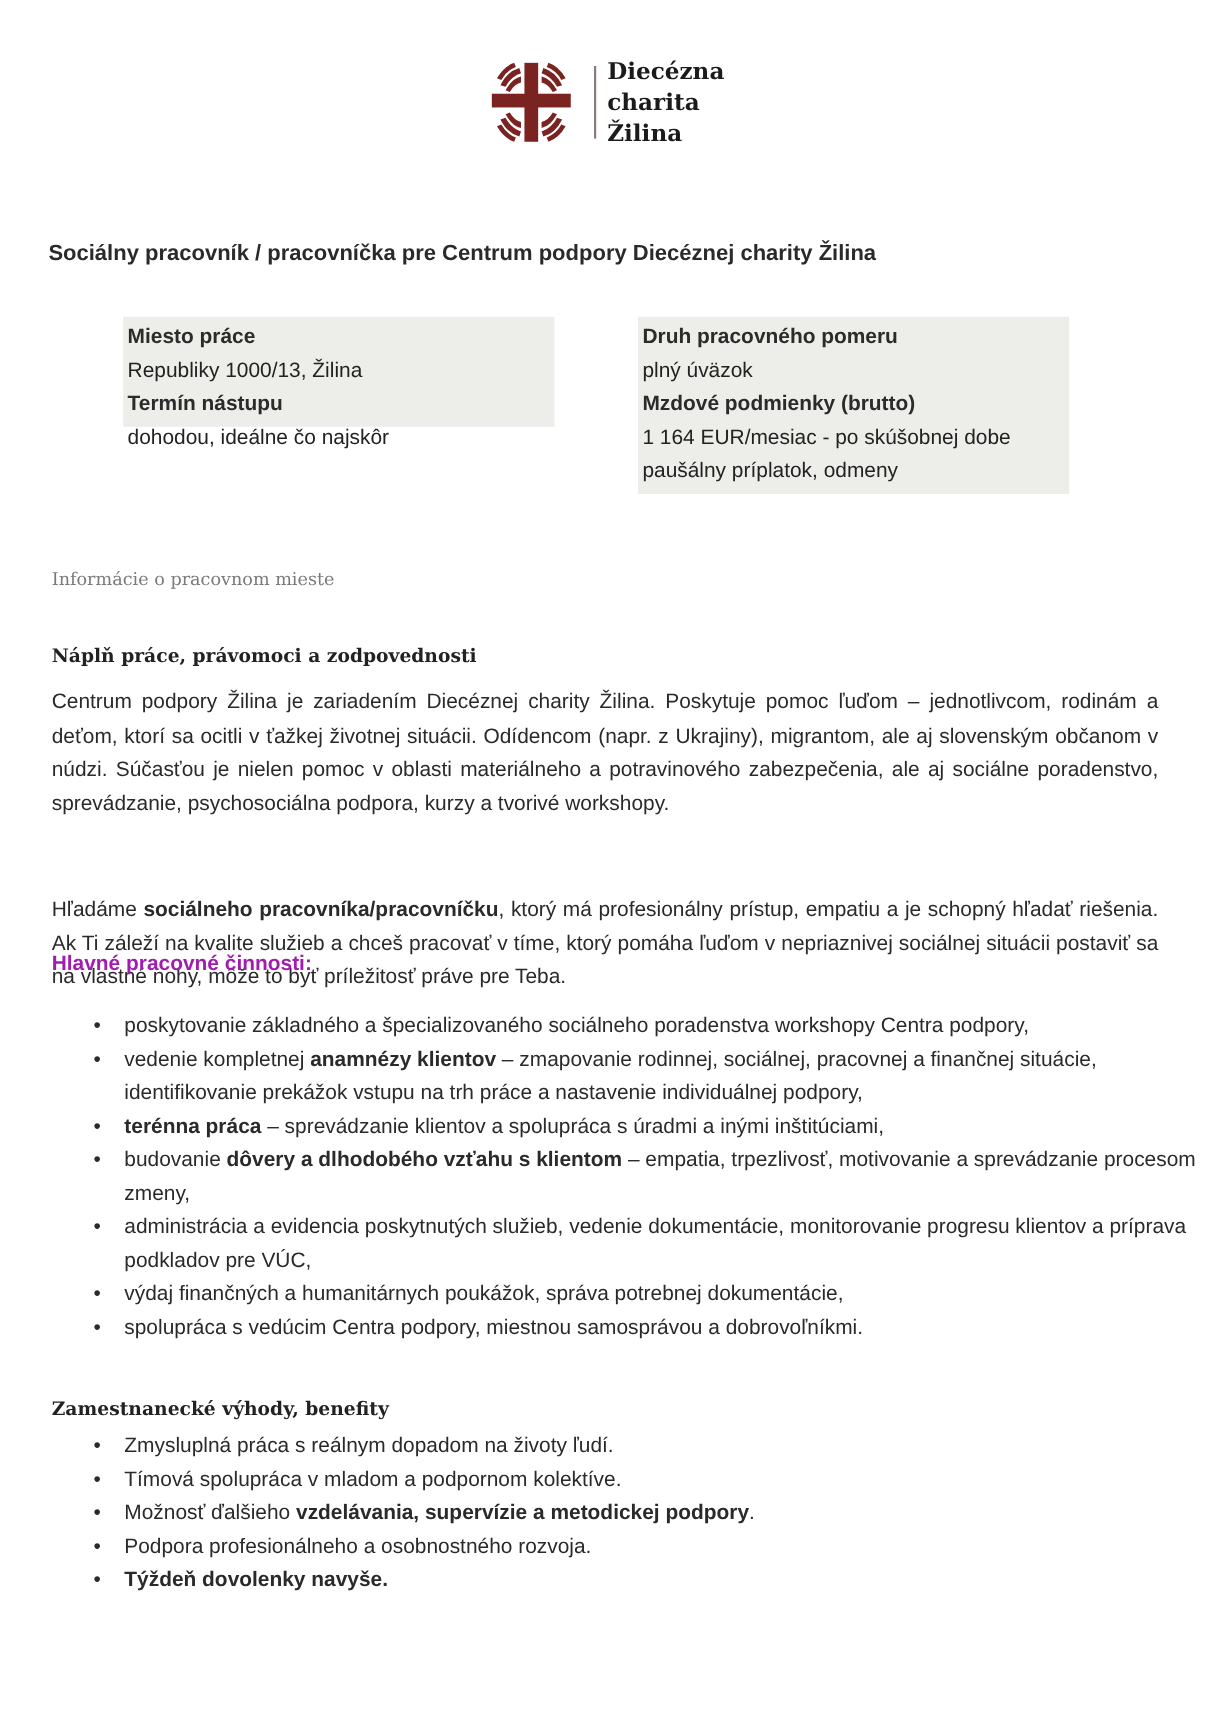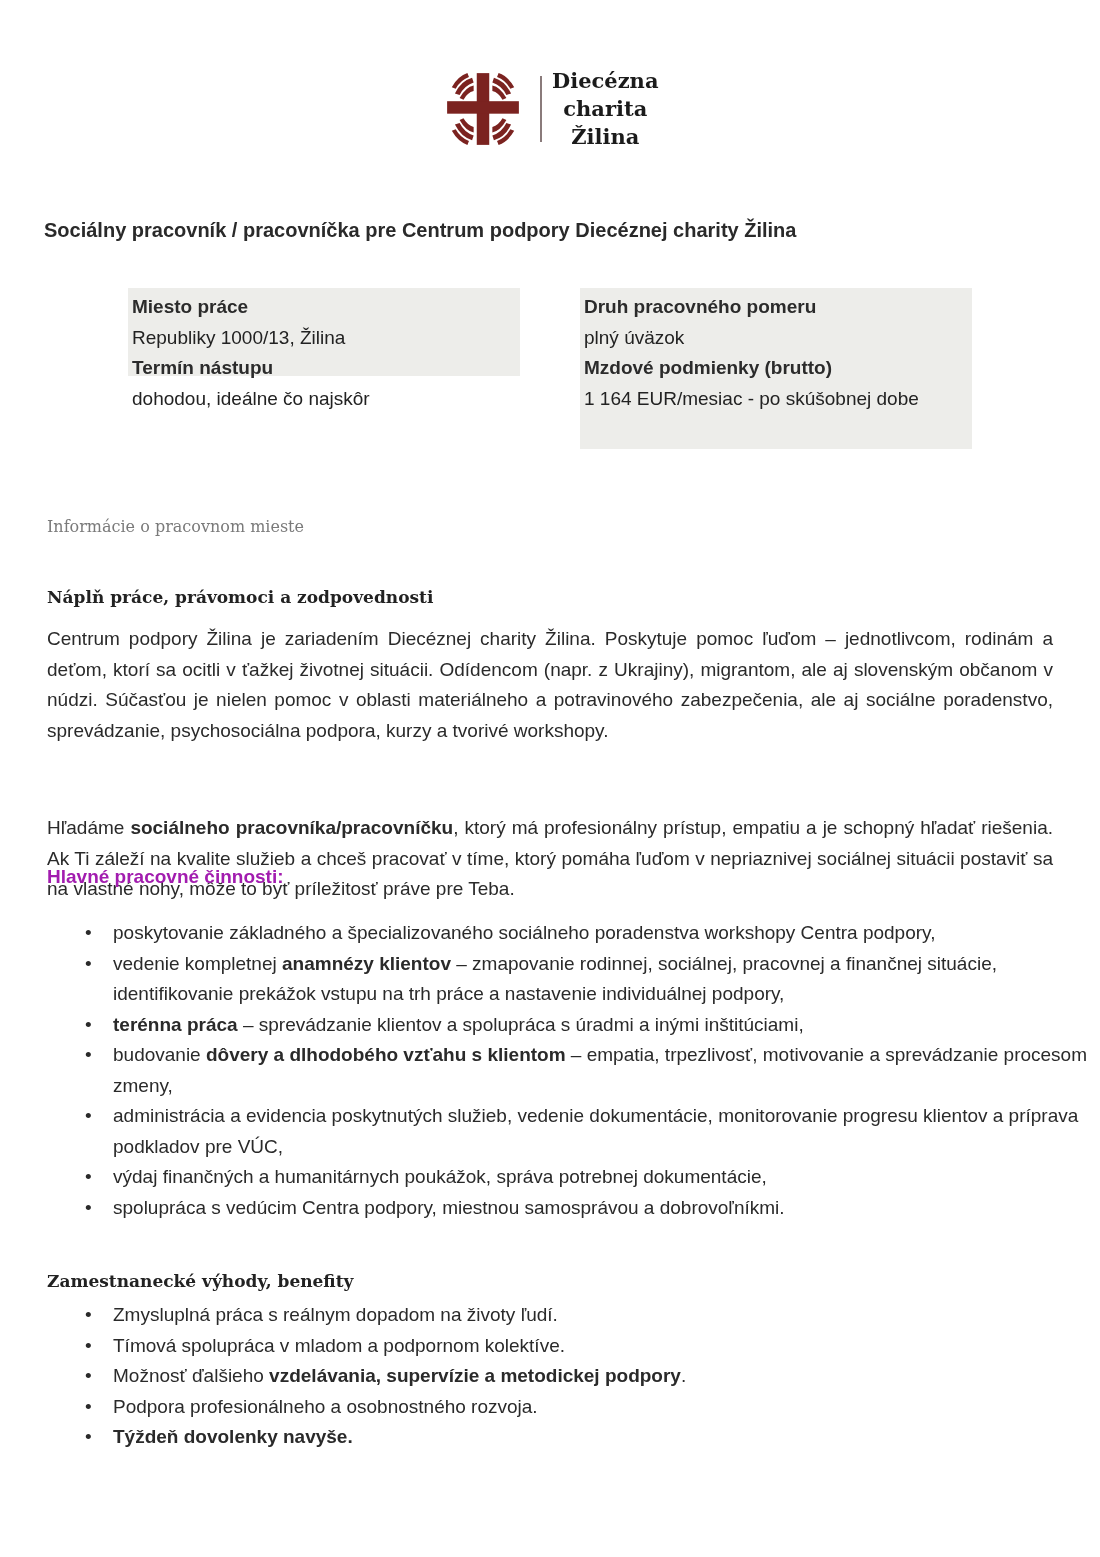--- a/index.html
+++ b/index.html
@@ -1,24 +1,24 @@
 <!DOCTYPE html>
 <html><head>
 <meta charset="utf-8">
 <style>
   html, body { margin: 0; padding: 0; background: #ffffff; }
   body { width: 1100px; height: 1557px; position: relative; color: #222; font-family: "Liberation Sans", sans-serif; }
-  .logo { position: absolute; left: 430px; top: 66px; width: 240px; height: 85px; display: flex; align-items: center; text-align: center; }
+  .logo { position: absolute; left: 430px; top: 50px; width: 240px; height: 85px; display: flex; align-items: center; }
   .logo svg { width: 78px; height: 78px; margin-left: 14px; }
   .logo .bar { width: 2px; height: 66px; background: #8a7b7b; margin-left: 18px; }
   .logo .name { margin-left: 10px; font-family: "DejaVu Serif", serif; font-weight: bold; font-size: 21px; line-height: 28px; color: #1b1b1b; }
   .title { position: absolute; left: 0; width: 1100px; top: 219px; font-weight: bold; font-size: 20px; color: #2a2a2a; padding-left: 44px; }
   .box { position: absolute; background: #ededea; font-size: 19px; line-height: 30.5px; padding: 4px 0 0 4px; box-sizing: border-box; }
   .box .lbl { font-weight: bold; color: #2b2b2b; }
-  .box-left { left: 128px; top: 288px; width: 392px; height: 88px; }
+  .box-left { left: 112px; top: 288px; width: 392px; height: 100px; }
   .box-right { left: 580px; top: 288px; width: 392px; height: 161px; }
   .section-label { position: absolute; left: 47px; top: 517px; font-family: "DejaVu Serif", serif; font-size: 16px; color: #7a7a7a; }
   .h-serif { position: absolute; left: 47px; font-family: "DejaVu Serif", serif; font-weight: bold; font-size: 17px; color: #222; margin-top: 23px; }
   .para { position: absolute; left: 47px; width: 1006px; font-size: 19px; line-height: 30.5px; color: #2a2a2a; text-align: justify; margin-top: 33px; }
   .h-sans { position: absolute; left: 47px; font-weight: bold; font-size: 19px; color: #a21caf; }
   ul.list { position: absolute; left: 47px; width: 1006px; margin: 0; padding: 0 0 0 66px; list-style: none; font-size: 19px; line-height: 30.5px; color: #2a2a2a; }
   ul.list li { position: relative; }
   ul.list li::before { content: "•"; position: absolute; left: -28px; top: 0; }
   b { font-weight: bold; }
 </style>
@@ -67,20 +67,21 @@
   <div>Republiky 1000/13, Žilina</div>
   <div class="lbl">Termín nástupu</div>
   <div>dohodou, ideálne čo najskôr</div>
 </div>
 
 <div class="box box-right">
   <div class="lbl">Druh pracovného pomeru</div>
   <div>plný úväzok</div>
   <div class="lbl">Mzdové podmienky (brutto)</div>
   <div>1 164 EUR/mesiac - po skúšobnej dobe</div>
+  <div>paušálny príplatok, odmeny</div>
 </div>
 
 <div class="section-label">Informácie o pracovnom mieste</div>
 
 <div class="h-serif" style="top:564px">Náplň práce, právomoci a zodpovednosti</div>
 
 <div class="para" style="top:591px; text-align-last:auto;">Centrum podpory Žilina je zariadením Diecéznej charity Žilina. Poskytuje pomoc ľuďom – jednotlivcom, rodinám a deťom, ktorí sa ocitli v ťažkej životnej situácii. Odídencom (napr. z Ukrajiny), migrantom, ale aj slovenským občanom v núdzi. Súčasťou je nielen pomoc v oblasti materiálneho a potravinového zabezpečenia, ale aj sociálne poradenstvo, sprevádzanie, psychosociálna podpora, kurzy a tvorivé workshopy.</div>
 
 <div class="para" style="top:780px">
   <span>Hľadáme </span><b>sociálneho pracovníka/pracovníčku</b><span>, ktorý má profesionálny prístup, empatiu a je schopný hľadať riešenia. Ak Ti záleží na kvalite služieb a chceš pracovať v tíme, ktorý pomáha ľuďom v nepriaznivej sociálnej situácii postaviť sa na vlastné nohy, môže to byť príležitosť práve pre Teba.</span>

